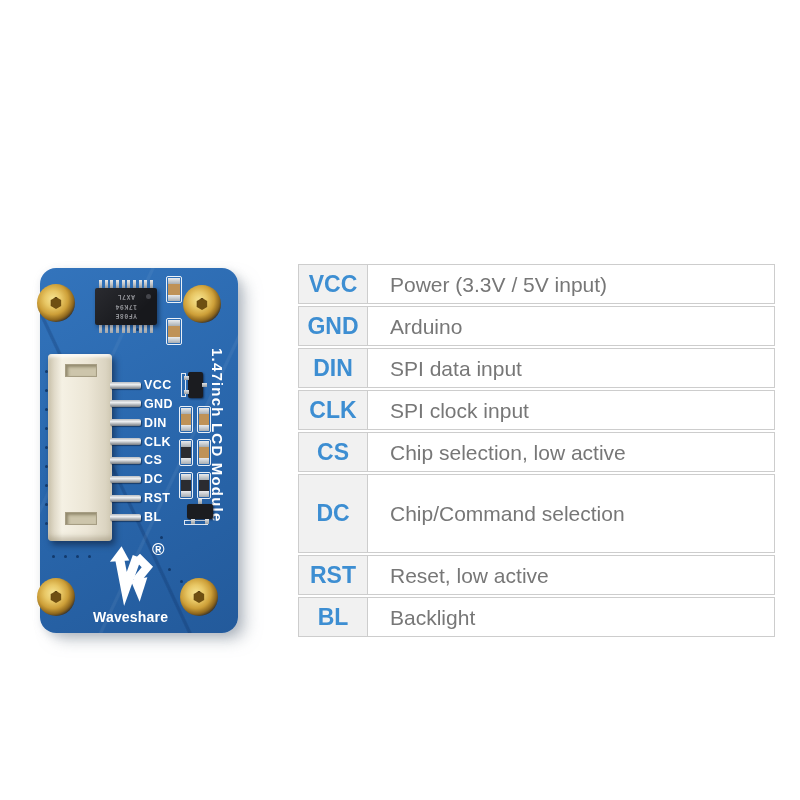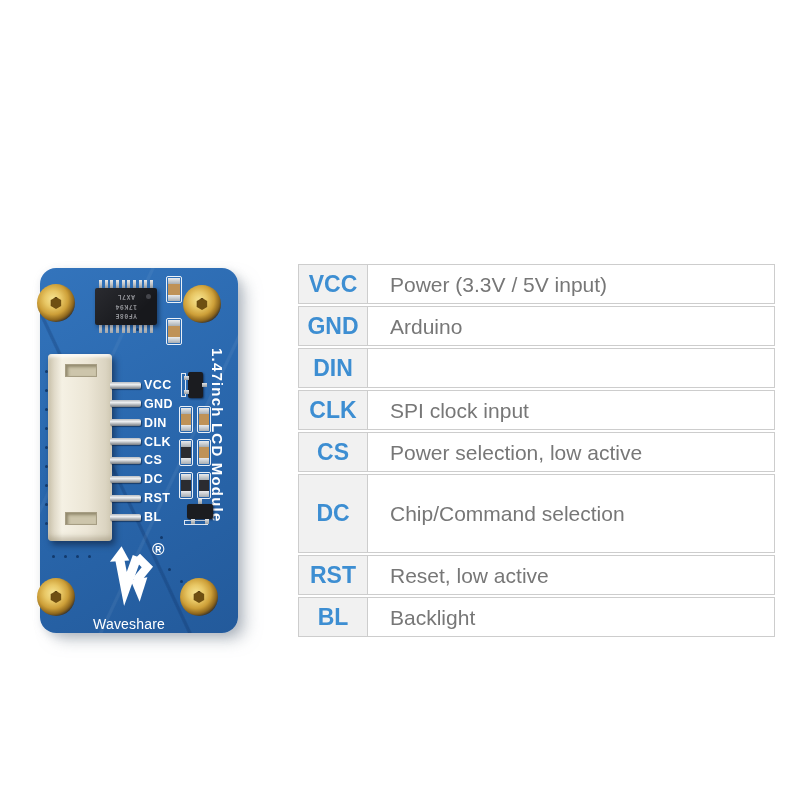--- a/index.html
+++ b/index.html
@@ -69,21 +69,21 @@
 
   .sot{position:absolute;}
   .sot .body{position:absolute;background:#1b1c20;border-radius:2px;box-shadow:1px 1px 2px rgba(5,15,35,.6);}
   .sot .leg{position:absolute;background:linear-gradient(#dfe1e3,#9aa0a5);}
   .bracket{position:absolute;border:1px solid rgba(255,255,255,.85);}
 
   .via{position:absolute;width:3px;height:3px;border-radius:50%;background:#123a6c;}
 
   .logo-svg{position:absolute;left:55px;top:277px;}
   .reg{position:absolute;left:112px;top:272px;font-size:17px;font-weight:700;color:#fff;}
-  .brand{position:absolute;left:53px;top:348px;width:90px;font-size:14px;font-weight:400;color:#fff;letter-spacing:.2px;}
+  .brand{position:absolute;left:53px;top:341px;width:90px;font-size:14px;font-weight:700;color:#fff;letter-spacing:.2px;}
 
   
   .pin-table{position:absolute;left:298px;top:264px;width:477px;}
   .row{display:flex;height:40px;border:1px solid var(--tborder);margin-bottom:2px;background:#fff;}
   .row.tall{height:79px;}
   .cell.pin{width:69px;background:var(--pincell);border-right:1px solid var(--tborder);
        display:flex;align-items:center;justify-content:center;
        color:var(--accent);font-size:23px;font-weight:700;}
   .cell.desc{flex:1;display:flex;flex-direction:column;justify-content:center;
        padding-left:22px;color:var(--desc);font-size:21px;line-height:33px;}
@@ -259,33 +259,36 @@
 
     <div class="row">
       <div class="cell pin">GND</div>
       <div class="cell desc">
           <div class="dline">Arduino</div>
         </div>
     </div>
 
     <div class="row">
       <div class="cell pin">DIN</div>
+      <div class="cell desc">
+          <div class="dline">SPI data input</div>
+        </div>
     </div>
 
     <div class="row">
       <div class="cell pin">CLK</div>
       <div class="cell desc">
           <div class="dline">SPI clock input</div>
         </div>
     </div>
 
     <div class="row">
       <div class="cell pin">CS</div>
       <div class="cell desc">
-          <div class="dline">Power selection, low active</div>
+          <div class="dline">Chip selection, low active</div>
         </div>
     </div>
 
     <div class="row tall">
       <div class="cell pin">DC</div>
       <div class="cell desc">
           <div class="dline">Chip/Command selection</div>
         </div>
     </div>
 

